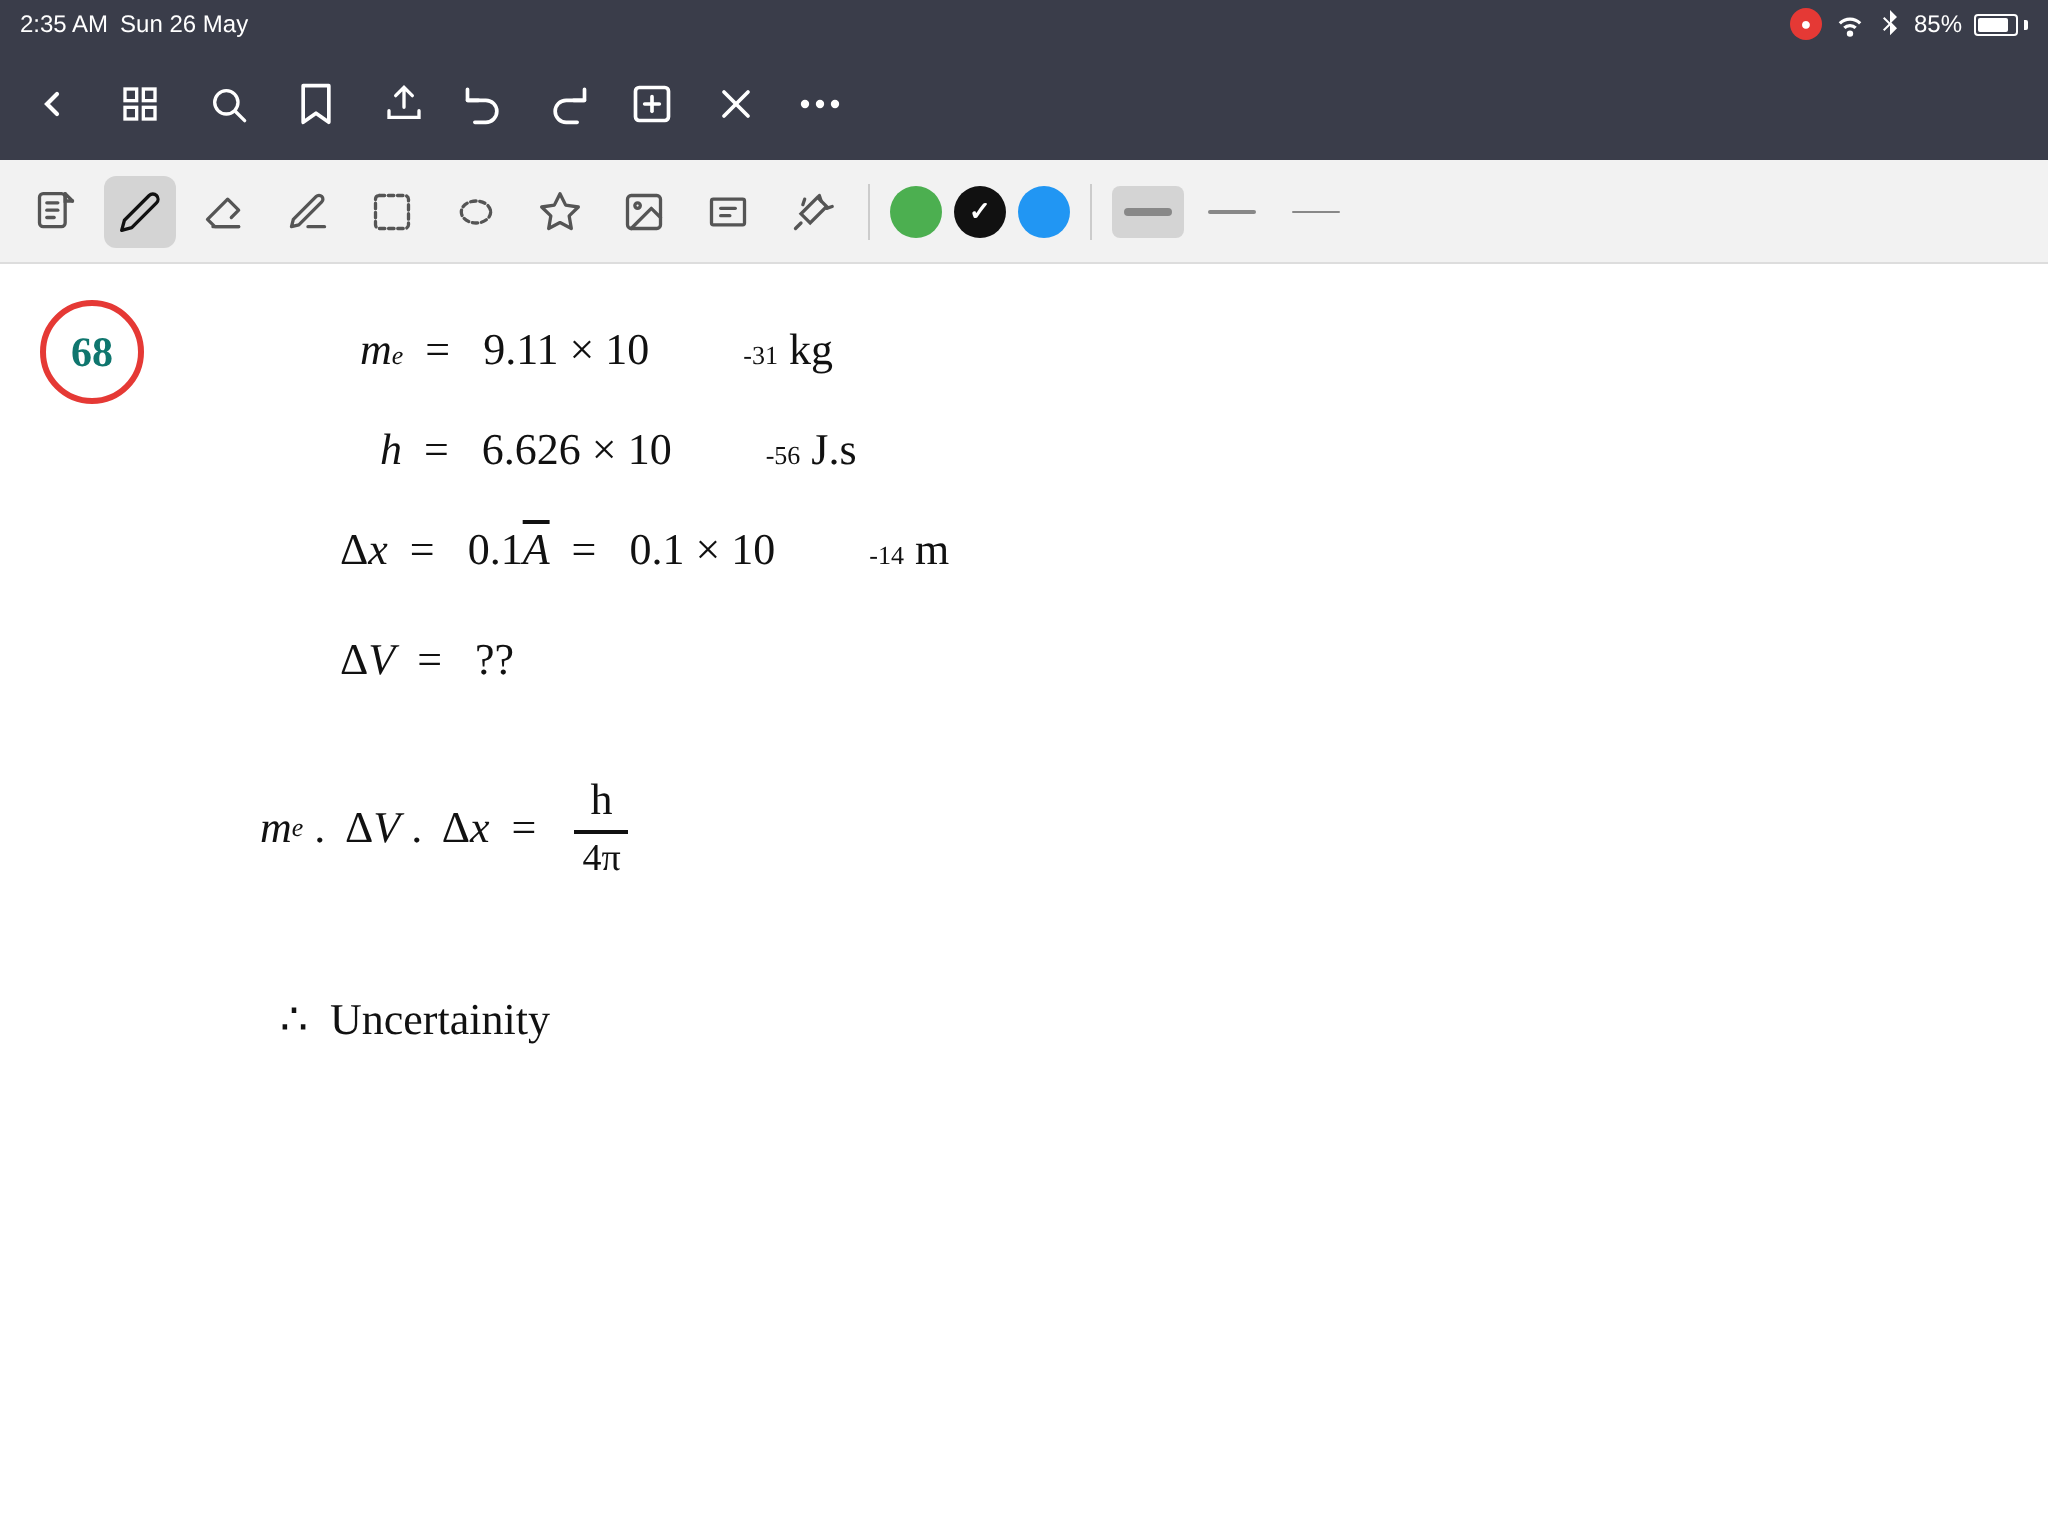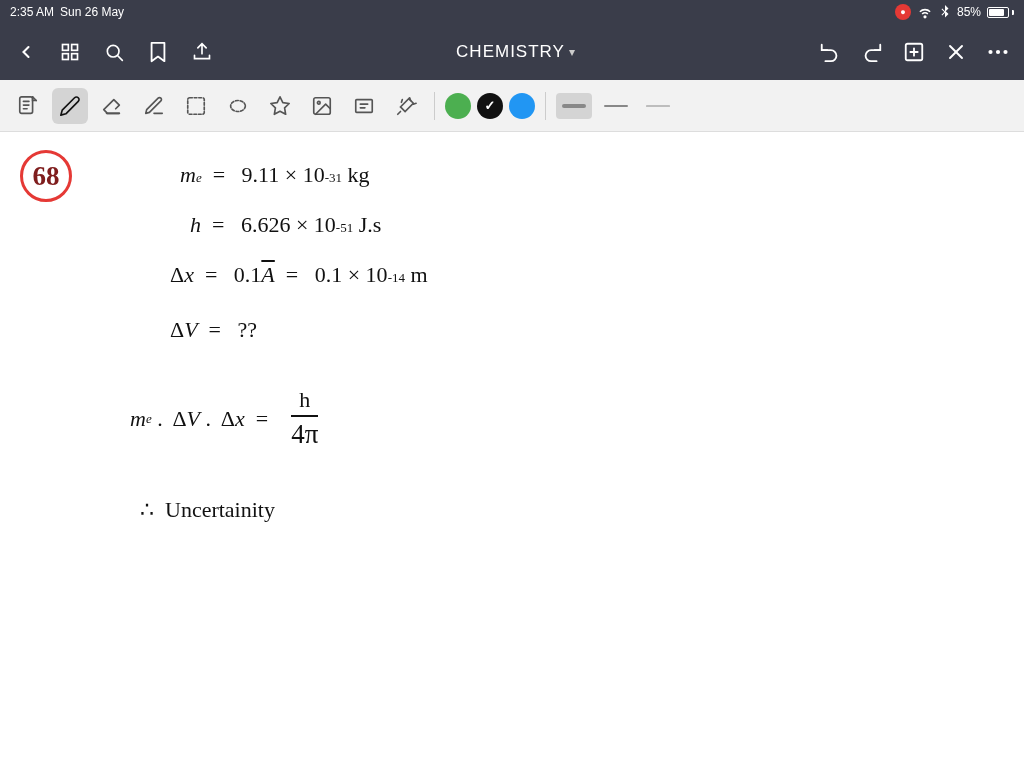--- a/index.html
+++ b/index.html
@@ -113,56 +113,56 @@
 
     
     .page-badge {
       position: absolute;
       top: 18px;
       left: 20px;
       width: 52px; height: 52px;
       border-radius: 50%;
       border: 3px solid #e53935;
       display: flex; align-items: center; justify-content: center;
-      font-size: 27px; font-weight: bold; color: #7f1d1d;
+      font-size: 21px; font-weight: bold; color: #0f766e;
       font-family: Georgia, serif;
     }
 
     
     .hw-content {
       position: absolute;
       top: 10px;
       left: 80px;
       right: 20px;
       bottom: 10px;
       font-family: 'Segoe Script', 'Comic Sans MS', cursive;
     }
     .hw-line {
       position: absolute;
       display: flex;
       align-items: baseline;
       font-size: 22px;
       color: #111;
     }
-    .hw-line sup { font-size: 13px; }
+    .hw-line sup { font-size: 13px; margin-left: 47px; }
     .hw-line sub { font-size: 14px; }
     .fraction {
       display: inline-flex;
       flex-direction: column;
       align-items: center;
       margin: 0 4px;
     }
     .fraction .numerator {
       border-bottom: 2px solid #111;
       padding: 0 8px 2px 8px;
       font-size: 22px;
     }
     .fraction .denominator {
       padding: 2px 8px 0 8px;
-      font-size: 27px;
+      font-size: 19px;
     }
   </style>
 </head>
 <body>
 
 <div id="status-bar">
   <div class="status-left">
     <span>2:35 AM</span>
     <span>Sun 26 May</span>
   </div>
@@ -212,26 +212,20 @@
         <path d="M2 2h14v20l-7-5-7 5V2z"></path>
       </svg>
     </div>
     <div class="toolbar-btn">
       <svg width="20" height="20" viewBox="0 0 24 24" fill="none" stroke="white" stroke-width="2" stroke-linecap="round">
         <path d="M12 2v12M7 7l5-5 5 5M3 16v4h18v-4"></path>
       </svg>
     </div>
   </div>
 
-  <div class="toolbar-center">
-    <div class="app-title">
-      <span>CHEMISTRY</span>
-      <span class="chevron-down">▾</span>
-    </div>
-  </div>
 
   <div class="toolbar-right">
     <div class="toolbar-btn">
       <svg width="22" height="22" viewBox="0 0 24 24" fill="none" stroke="white" stroke-width="2" stroke-linecap="round" stroke-linejoin="round">
         <path d="M3 10h10a6 6 0 0 1 0 12H7"></path>
           <polyline points="3,4 3,10 9,10"></polyline>
       </svg>
     </div>
     <div class="toolbar-btn">
       <svg width="22" height="22" viewBox="0 0 24 24" fill="none" stroke="white" stroke-width="2" stroke-linecap="round" stroke-linejoin="round">
@@ -377,21 +371,21 @@
     <div class="hw-line" style="top: 20px; left: 100px;">
       <span style="font-style:italic;">m</span><sub style="font-size:13px;font-style:italic;">e</sub>
       &nbsp;&nbsp;=&nbsp;&nbsp;
       9.11 × 10<sup>-31</sup>
       &nbsp;kg
     </div>
 
     <div class="hw-line" style="top: 70px; left: 110px;">
       <span style="font-style:italic;">h</span>
       &nbsp;&nbsp;=&nbsp;&nbsp;
-      6.626 × 10<sup>-51</sup>
+      6.626 × 10<sup>-56</sup>
       &nbsp;J.s
     </div>
 
     <div class="hw-line" style="top: 120px; left: 90px;">
       Δ<span style="font-style:italic;">x</span>
       &nbsp;&nbsp;=&nbsp;&nbsp;
       0.1 <span style="font-style:italic;text-decoration:overline;">A</span>
       &nbsp;&nbsp;=&nbsp;&nbsp;
       0.1 × 10<sup>-14</sup>
       &nbsp;m

